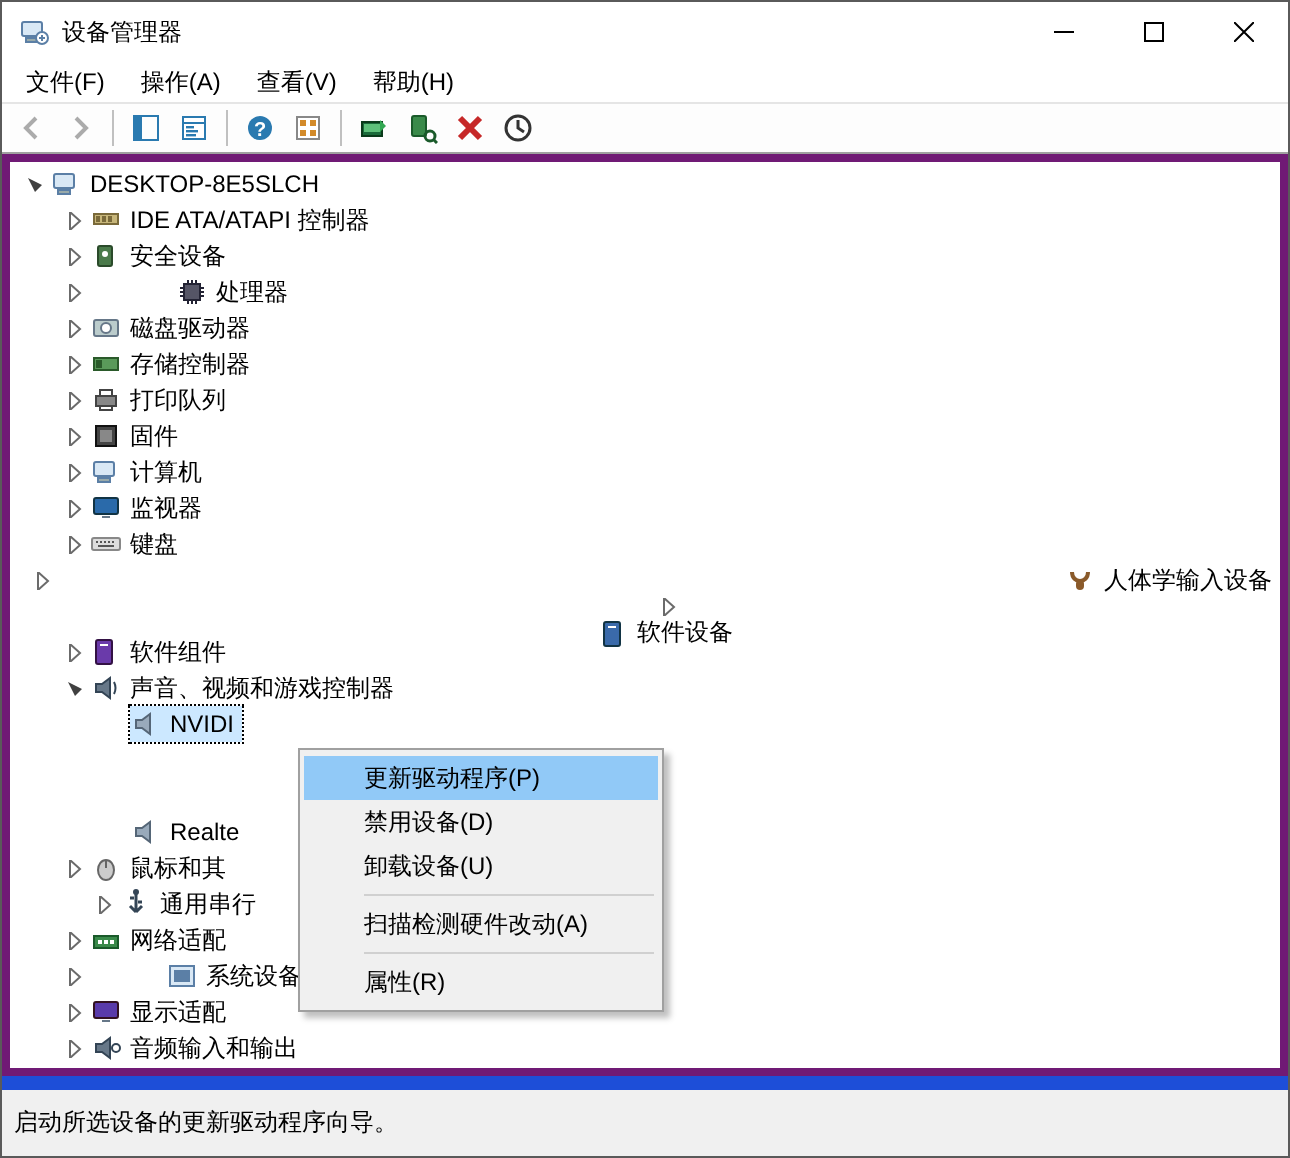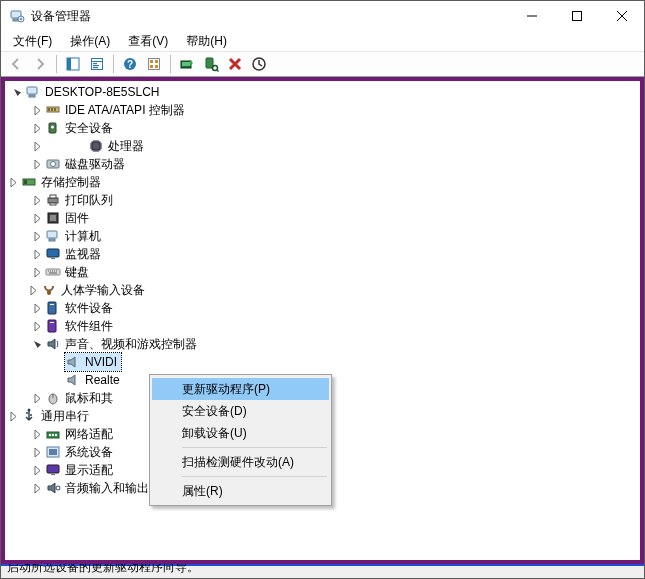--- a/index.html
+++ b/index.html
@@ -83,24 +83,24 @@
   }
   .twisty svg { display:block; }
   .node-icon {
     width: 16px; height: 16px;
     display: flex; align-items: center; justify-content: center;
     margin-right: 4px;
   }
   .node-icon svg { display:block; }
   .row-label { font-size: 12px; }
   .statusbar {
-    height: 14px;
-    border-top: 2px solid #1d4ed8;
+    height: 40px;
+    border-top: 7px solid #1d4ed8;
     padding: 2px 6px;
-    display: flex; align-items: flex-end;
+    display: flex; align-items: center;
     font-size: 12px;
     background: #f0f0f0;
   }
   
   .ctx-menu {
     position: absolute;
     left: 148px; top: 373px;
     width: 183px;
     background: #f0f0f0;
     border: 1px solid #a0a0a0;
@@ -310,21 +310,21 @@
           <span class="row-label-wrap">
             <span class="node-icon">
               <svg width="16" height="16" viewBox="0 0 16 16">
                 <rect x="2" y="4" width="12" height="8" rx="1" fill="#bcc" stroke="#678"></rect>
                 <circle cx="8" cy="8" r="2.5" fill="#fff" stroke="#678"></circle>
               </svg>
             </span>
             <span class="row-label">磁盘驱动器</span>
           </span>
         </div>
-        <div class="tree-row" style="">
+        <div class="tree-row" style="padding-left: 24px;">
           <span class="twisty">
             <svg width="9" height="9">
               <path d="M2 0l5 4.5L2 9z" fill="none" stroke="#6b6b6b"></path>
             </svg>
           </span>
           <span class="row-label-wrap">
             <span class="node-icon">
               <svg width="16" height="16" viewBox="0 0 16 16">
                 <rect x="2" y="5" width="12" height="6" fill="#5a9a5a" stroke="#2a5a2a"></rect>
                 <rect x="3" y="6" width="3" height="4" fill="#2a5a2a"></rect>
@@ -407,37 +407,37 @@
           <span class="row-label-wrap">
             <span class="node-icon">
               <svg width="16" height="16" viewBox="0 0 16 16">
                 <rect x="1" y="5" width="14" height="6" rx="1" fill="#ddd" stroke="#888"></rect>
                 <path d="M3 7h1M5 7h1M7 7h1M9 7h1M11 7h1M4 9h8" stroke="#555"></path>
               </svg>
             </span>
             <span class="row-label">键盘</span>
           </span>
         </div>
-        <div class="tree-row" style="padding-left: 20px;">
+        <div class="tree-row" style="padding-left: 8px; justify-content: space-between;">
           <span class="twisty">
             <svg width="9" height="9">
               <path d="M2 0l5 4.5L2 9z" fill="none" stroke="#6b6b6b"></path>
             </svg>
           </span>
           <span class="row-label-wrap">
             <span class="node-icon">
               <svg width="16" height="16" viewBox="0 0 16 16">
                 <path d="M4 4c0 6 8 6 8 0" fill="none" stroke="#8a5a2a" stroke-width="2"></path>
                 <rect x="6" y="8" width="4" height="5" rx="2" fill="#8a5a2a"></rect>
               </svg>
             </span>
             <span class="row-label">人体学输入设备</span>
           </span>
         </div>
-        <div class="tree-row" style="padding-left: 24px;">
+        <div class="tree-row" style="padding-left: 24px; flex-direction: column;">
           <span class="twisty">
             <svg width="9" height="9">
               <path d="M2 0l5 4.5L2 9z" fill="none" stroke="#6b6b6b"></path>
             </svg>
           </span>
           <span class="row-label-wrap">
             <span class="node-icon">
               <svg width="16" height="16" viewBox="0 0 16 16">
                 <rect x="3" y="2" width="8" height="12" rx="1" fill="#3a6aaa" stroke="#134"></rect>
                 <rect x="5" y="4" width="4" height="1" fill="#fff"></rect>
@@ -482,21 +482,21 @@
           <span class="twisty"></span>
           <span class="row-label-wrap">
             <span class="node-icon">
               <svg width="16" height="16" viewBox="0 0 16 16">
                 <path d="M3 6v4h3l4 3V3L6 6z" fill="#9ab" stroke="#567"></path>
               </svg>
             </span>
             <span class="row-label">NVIDI</span>
           </span>
         </div>
-        <div class="tree-row" style="padding-left: 44px;">
+        <div class="tree-row" style="padding-left: 44px; margin-top: 36px;">
           <span class="twisty"></span>
           <span class="row-label-wrap">
             <span class="node-icon">
               <svg width="16" height="16" viewBox="0 0 16 16">
                 <path d="M3 6v4h3l4 3V3L6 6z" fill="#9ab" stroke="#567"></path>
               </svg>
             </span>
             <span class="row-label">Realte</span>
           </span>
         </div>
@@ -509,21 +509,21 @@
           <span class="row-label-wrap">
             <span class="node-icon">
               <svg width="16" height="16" viewBox="0 0 16 16">
                 <ellipse cx="8" cy="9" rx="4" ry="5" fill="#ccc" stroke="#666"></ellipse>
                 <path d="M8 4v4" stroke="#666"></path>
               </svg>
             </span>
             <span class="row-label">鼠标和其</span>
           </span>
         </div>
-        <div class="tree-row" style="">
+        <div class="tree-row" style="padding-left: 24px; margin-left: 15px;">
           <span class="twisty">
             <svg width="9" height="9">
               <path d="M2 0l5 4.5L2 9z" fill="none" stroke="#6b6b6b"></path>
             </svg>
           </span>
           <span class="row-label-wrap">
             <span class="node-icon">
               <svg width="16" height="16" viewBox="0 0 16 16">
                 <path d="M8 2v10M8 12l-3-3M8 12l3-3M5 5h2M9 7h2" stroke="#345" stroke-width="1.5" fill="none"></path>
                 <circle cx="8" cy="2" r="1.5" fill="#345"></circle>
@@ -543,21 +543,21 @@
               <svg width="16" height="16" viewBox="0 0 16 16">
                 <rect x="2" y="6" width="12" height="6" fill="#3a8a4a" stroke="#1a5a2a"></rect>
                 <rect x="4" y="8" width="2" height="2" fill="#fff"></rect>
                 <rect x="7" y="8" width="2" height="2" fill="#fff"></rect>
                 <rect x="10" y="8" width="2" height="2" fill="#fff"></rect>
               </svg>
             </span>
             <span class="row-label">网络适配</span>
           </span>
         </div>
-        <div class="tree-row" style="padding-left: 24px;">
+        <div class="tree-row" style="padding-left: 24px; gap: 38px;">
           <span class="twisty">
             <svg width="9" height="9">
               <path d="M2 0l5 4.5L2 9z" fill="none" stroke="#6b6b6b"></path>
             </svg>
           </span>
           <span class="row-label-wrap">
             <span class="node-icon">
               <svg width="16" height="16" viewBox="0 0 16 16">
                 <rect x="2" y="3" width="12" height="10" fill="#d9e8f5" stroke="#5b7fa6"></rect>
                 <rect x="4" y="5" width="8" height="6" fill="#5b7fa6"></rect>
@@ -600,21 +600,21 @@
         </div>
       </div>
   </div>
 
   <div class="statusbar">
     <span>启动所选设备的更新驱动程序向导。</span>
   </div>
 
   <div class="ctx-menu" id="ctx">
       <div class="ctx-item highlight">更新驱动程序(P)</div>
-      <div class="ctx-item">安全设备(D)</div>
+      <div class="ctx-item">禁用设备(D)</div>
       <div class="ctx-item">卸载设备(U)</div>
       <div class="ctx-sep"></div>
       <div class="ctx-item">扫描检测硬件改动(A)</div>
       <div class="ctx-sep"></div>
       <div class="ctx-item">属性(R)</div>
     </div>
 
 </div>
 
 </body></html>

